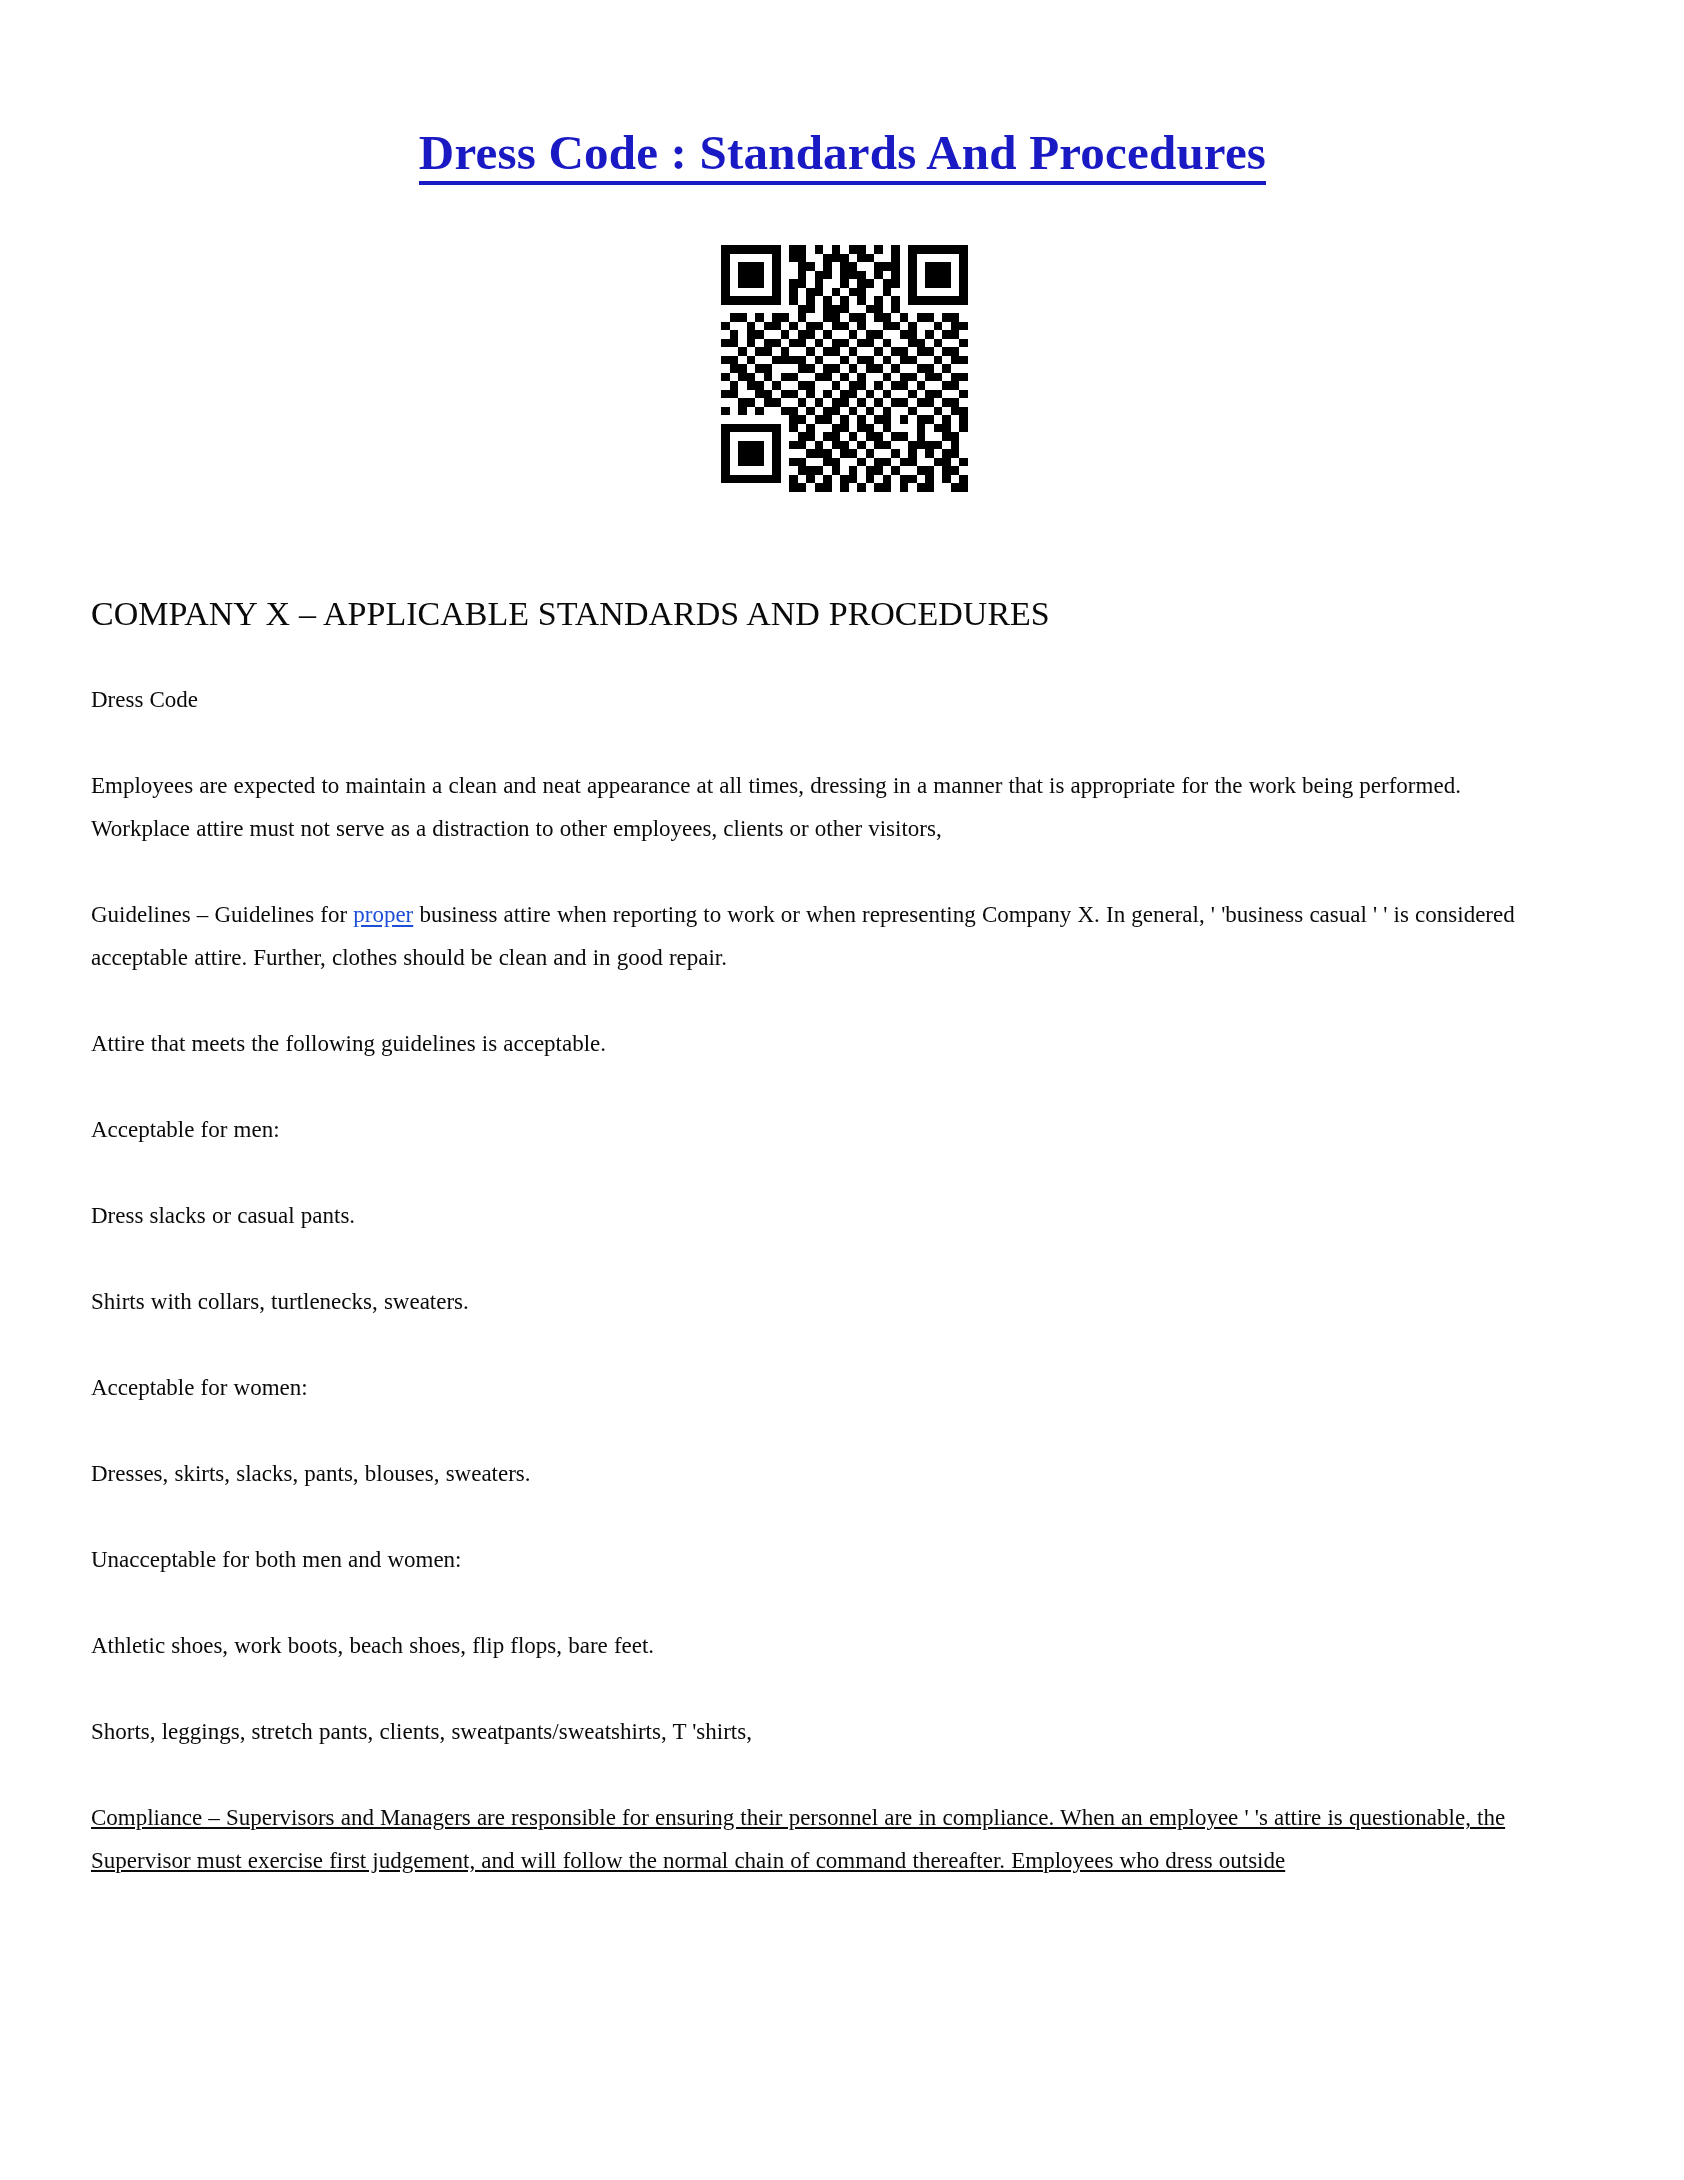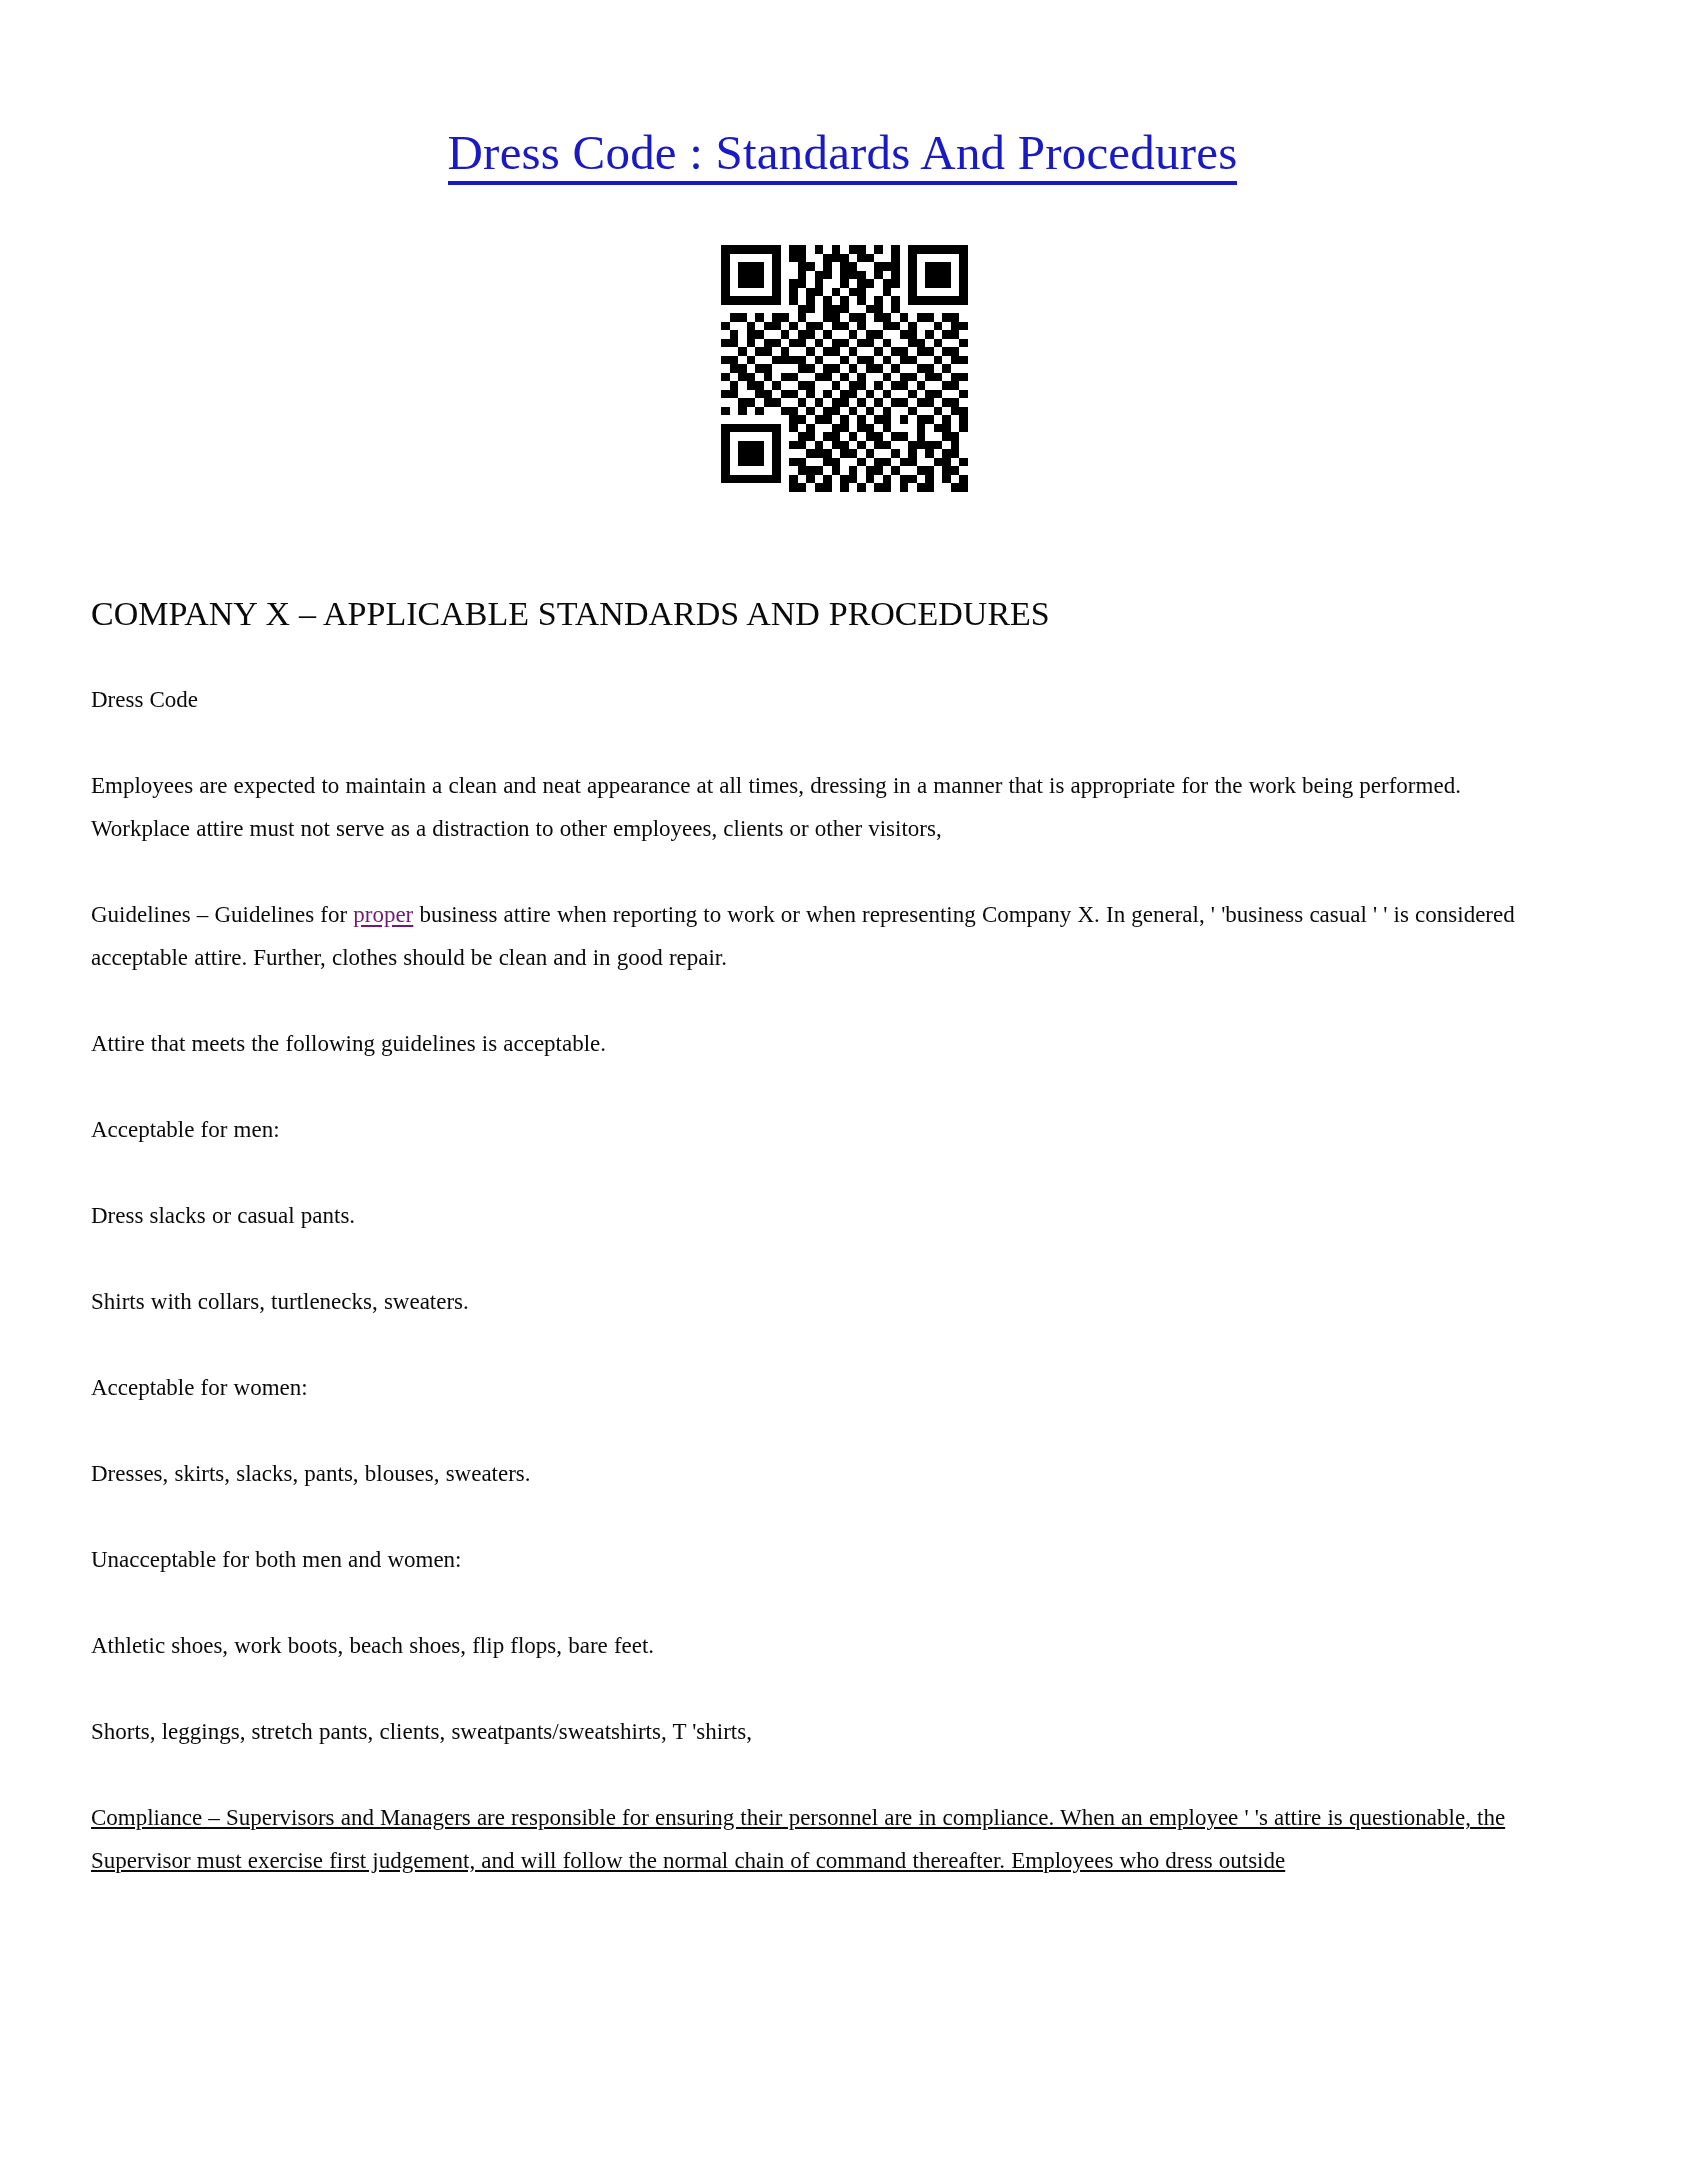--- a/index.html
+++ b/index.html
@@ -23,21 +23,21 @@
   }
 
   
   .doc-title {
     position: absolute;
     top: 95px;
     left: 0;
     width: 1685px;
     text-align: center;
     font-size: 49px;
-    font-weight: normal;
+    font-weight: bold;
     letter-spacing: 0.2px;
     color: #1a1ac4;
     line-height: 1.0;
   }
   .doc-title .title-text {
     border-bottom: 4.3px solid #1a1ac4;
     padding-bottom: 4.3px;
     display: inline-block;
   }
 
@@ -72,21 +72,21 @@
     word-spacing: 0.4px;
   }
   .para:last-child { margin-bottom: 0; text-decoration: underline; }
 
   .para.caps {
     font-size: 34px;
     margin-top: 40px;
   }
 
   a.inline-link {
-    color: #701a75;
+    color: #1d4ed8;
     text-decoration: underline;
     text-underline-offset: 2.6px;
     text-align: center;
   }
 </style>
 </head>
 <body>
 
 <div class="page">
 

